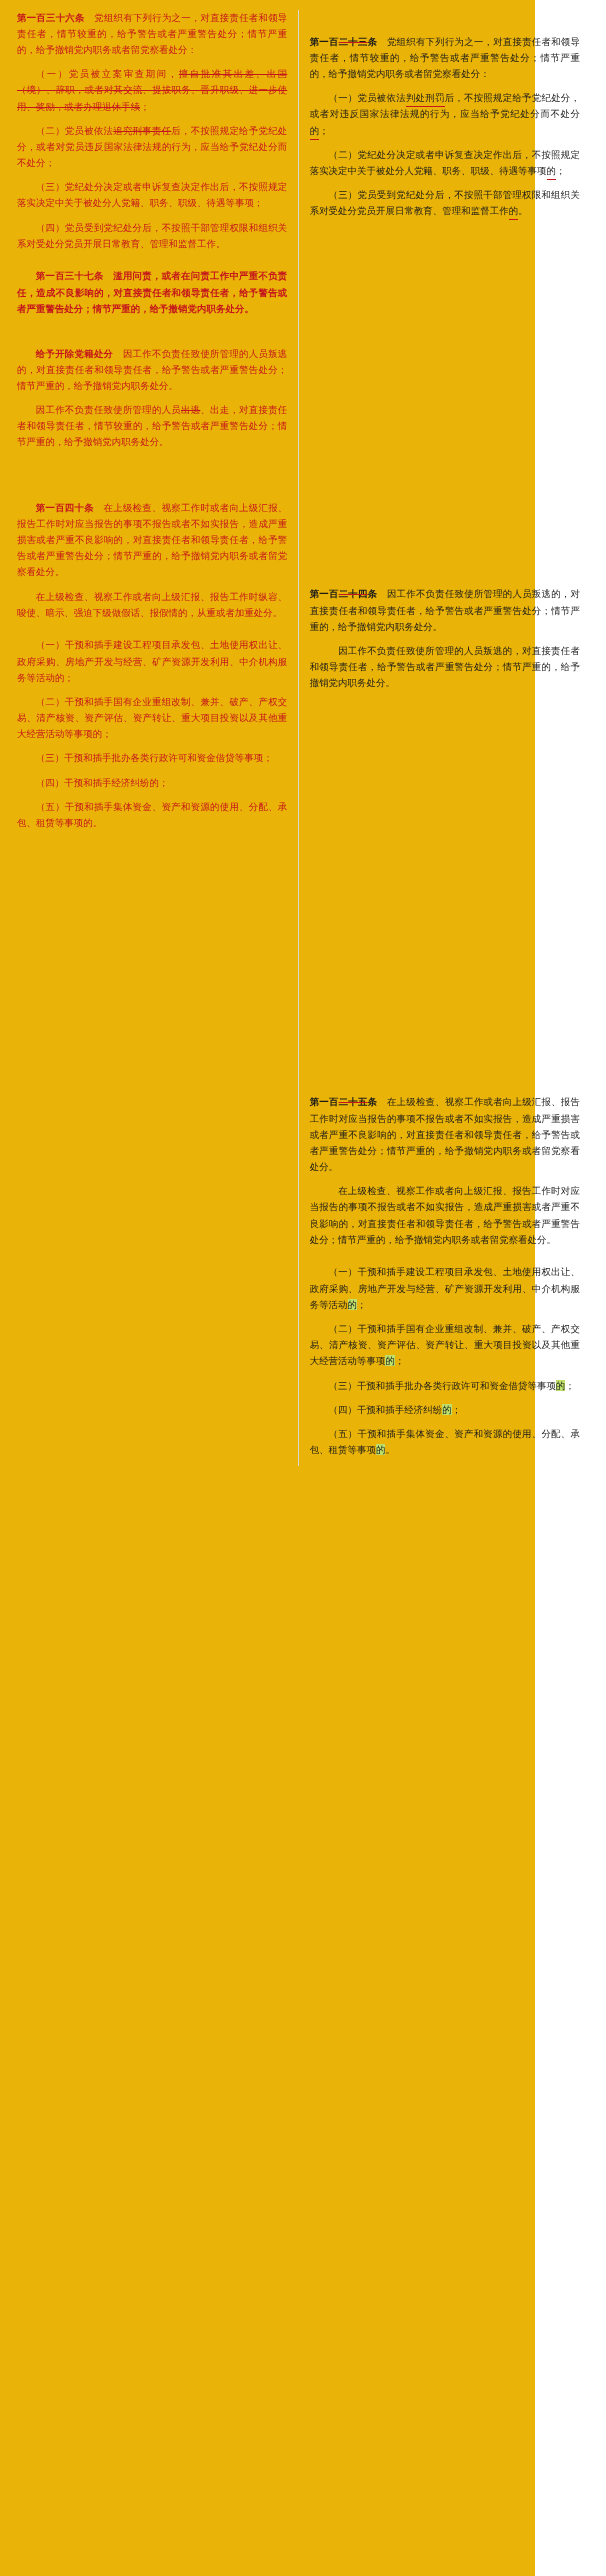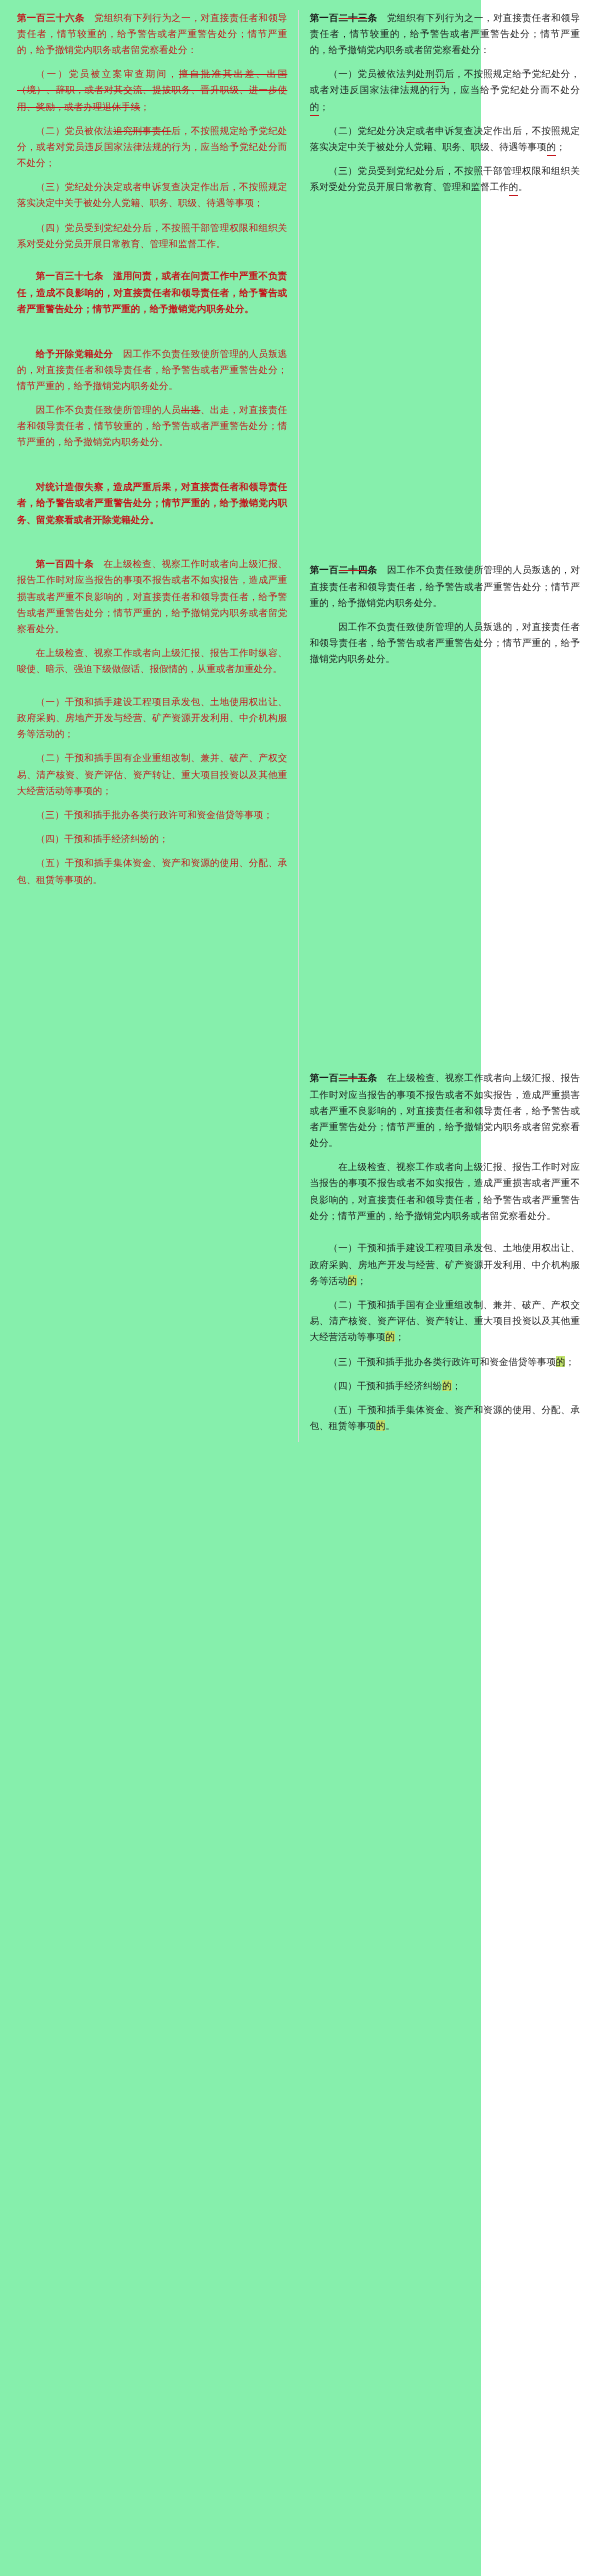--- a/index.html
+++ b/index.html
@@ -6,41 +6,41 @@
     margin: 0;
     padding: 0;
     background: #ffffff;
   }
   body {
     width: 607px;
     font-family: "Liberation Sans", "DejaVu Sans", sans-serif;
     color: #111111;
   }
   .page {
-    width: 481px;
+    width: 535px;
     min-height: 2576px;
     box-sizing: border-box;
     position: relative;
-    background: #86efac;
+    background: #eab308;
   }
   .columns {
     display: flex;
     flex-direction: row;
     align-items: flex-start;
     width: 607px;
     box-sizing: border-box;
     padding: 9.7px 6px 12px 6px;
   }
   .col {
     width: 291px;
     box-sizing: border-box;
     padding: 0 7.3px;
   }
   .col-left { padding-left: 11px; padding-right: 9.7px; }
-  .col-right { padding-left: 9.7px; padding-right: 11px; }
+  .col-right { padding-left: 9.7px; padding-right: 11px; margin-top: 24px; }
 
   .divider {
     width: 0.6px;
     background: #d8d8d8;
     align-self: stretch;
     margin: 0 1.2px;
   }
 
   .para {
     font-size: 9.4px;
@@ -109,21 +109,20 @@
 
       <div class="spacer-m"></div>
 
       <p class="para red indent"><span class="art">给予开除党籍处分</span><span>　因工作不负责任致使所管理的人员叛逃的，对直接责任者和领导责任者，给予警告或者严重警告处分；情节严重的，给予撤销党内职务处分。</span></p>
 
       <p class="para red indent">因工作不负责任致使所管理的人员<span class="strike">出逃</span>、出走，对直接责任者和领导责任者，情节较重的，给予警告或者严重警告处分；情节严重的，给予撤销党内职务处分。</p>
 
       <div class="spacer-m"></div>
 
 
-      <p class="para red indent bold"><span>对统计造假失察，造成严重后果，对直接责任者和领导责任者，给予警告或者严重警告处分；情节严重的，给予撤销党内职务、留党察看或者开除党籍处分。</span></p>
 
       <div class="spacer-m"></div>
 
       <p class="para red indent"><span class="art">第一百四十条</span><span>　在上级检查、视察工作时或者向上级汇报、报告工作时对应当报告的事项不报告或者不如实报告，造成严重损害或者严重不良影响的，对直接责任者和领导责任者，给予警告或者严重警告处分；情节严重的，给予撤销党内职务或者留党察看处分。</span></p>
 
       <p class="para red indent"><span>在上级检查、视察工作或者向上级汇报、报告工作时纵容、唆使、暗示、强迫下级做假话、报假情的，从重或者加重处分。</span></p>
 
       <div class="spacer-s"></div>
 
 

